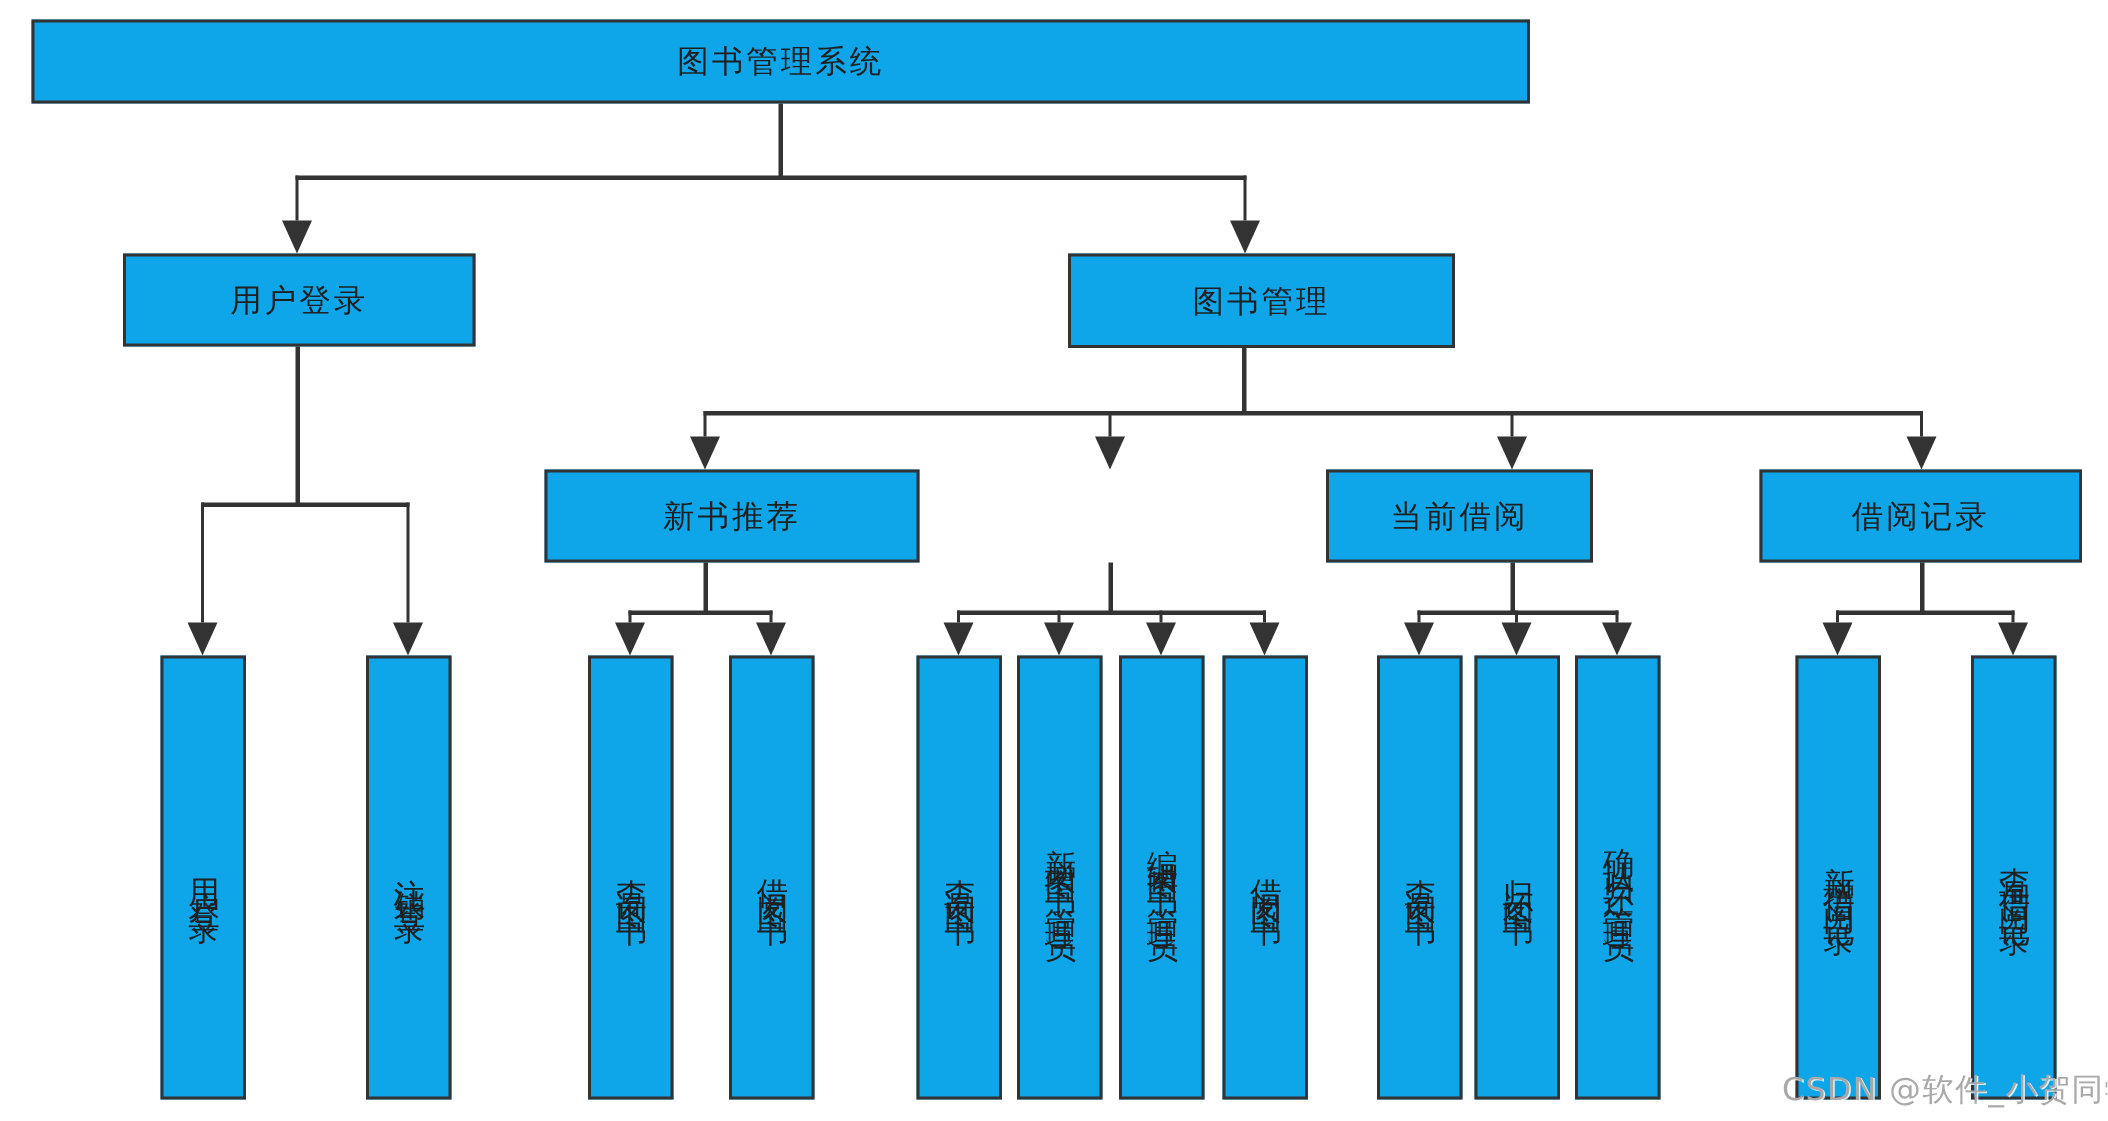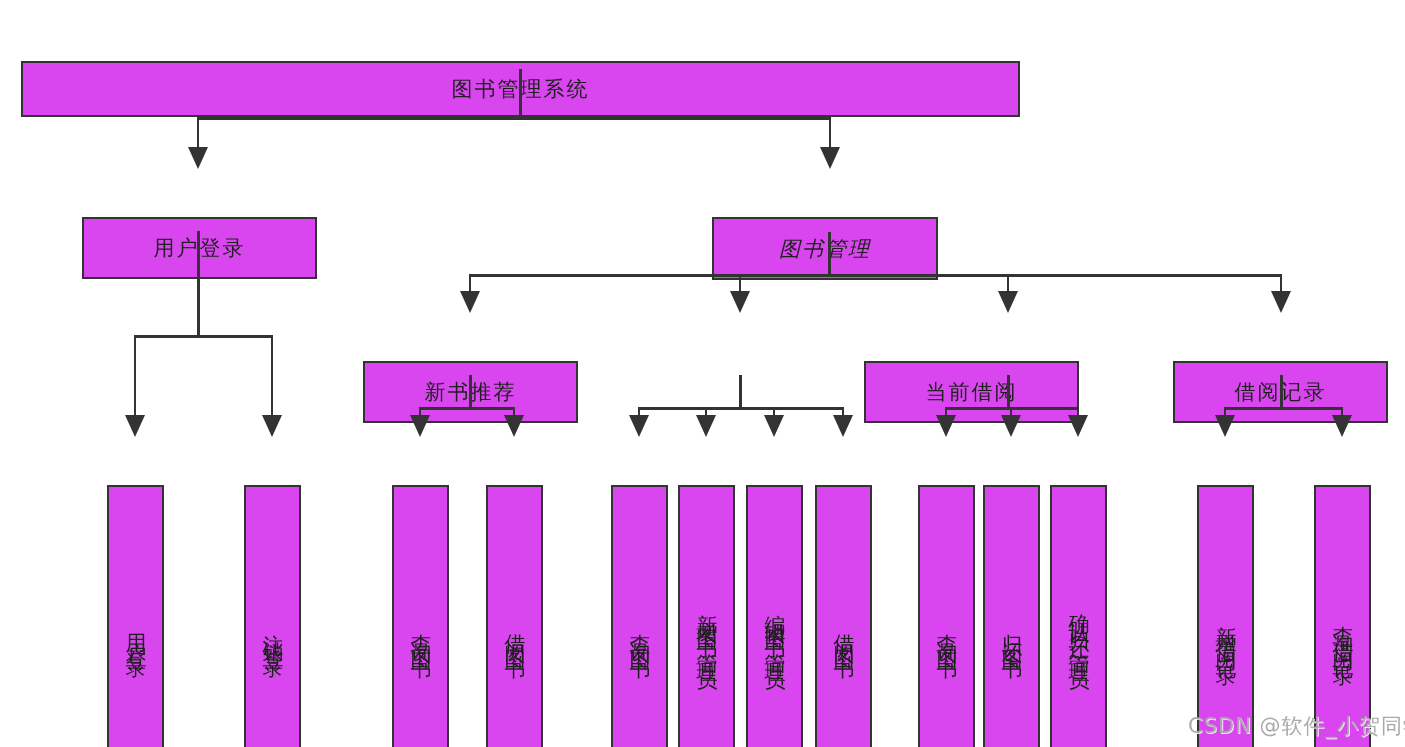--- a/index.html
+++ b/index.html
@@ -2,23 +2,23 @@
 <html style="--line: #333333; --text: #1f1f1f; --background: #ffffff; --watermark: #a9a9a9;"><head>
 <meta charset="utf-8">
 <style>
   html,body{margin:0;padding:0;background:#ffffff;}
   .canvas{
     position:relative;width:1405px;height:747px;background:var(--background,#fff);
     font-family:"DejaVu Sans","Liberation Sans",sans-serif;overflow:hidden;
     color:var(--text,#222);
   }
   .box{
-    position:absolute;box-sizing:border-box;background:#d946ef;
+    position:absolute;box-sizing:border-box;background:#0ea5e9;
     border:2.5px solid var(--line,#333);
-    display:flex;align-items:center;justify-content:center;margin-top:48px;
+    display:flex;align-items:center;justify-content:center;
   }
   .hbox span{
     font-size:21px;letter-spacing:2px;color:var(--text,#222);white-space:nowrap;
   }
   .vbox span{
     writing-mode:vertical-rl;text-orientation:mixed;
     font-size:21px;letter-spacing:8px;line-height:1;color:var(--text,#222);
   }
   .vline{position:absolute;width:2.5px;background:var(--line,#333);}
   .hline{position:absolute;height:2.5px;background:var(--line,#333);}
@@ -51,21 +51,21 @@
     <div class="head"></div>
   </div>
   <div class="arrow" style="left:820px;top:117px;height:52px;">
     <div class="shaft"></div>
     <div class="head"></div>
   </div>
 
   <div class="box hbox" style="left:82px;top:169px;width:235px;height:62px;">
     <span>用户登录</span>
   </div>
-  <div class="box hbox" style="left:712px;top:169px;width:226px;height:63px;font-style:italic;">
+  <div class="box hbox" style="left:712px;top:169px;width:258px;height:63px;">
     <span>图书管理</span>
   </div>
 
   <div class="vline" style="left:197px;top:231px;height:105px;"></div>
   <div class="hline" style="left:134px;top:335px;width:139px;"></div>
   <div class="arrow" style="left:125px;top:335px;height:102px;">
     <div class="shaft"></div>
     <div class="head"></div>
   </div>
   <div class="arrow" style="left:262px;top:335px;height:102px;">
@@ -85,24 +85,24 @@
   </div>
   <div class="arrow" style="left:998px;top:274px;height:39px;">
     <div class="shaft"></div>
     <div class="head"></div>
   </div>
   <div class="arrow" style="left:1271px;top:274px;height:39px;">
     <div class="shaft"></div>
     <div class="head"></div>
   </div>
 
-  <div class="box hbox" style="left:363px;top:313px;width:215px;height:62px;">
+  <div class="box hbox" style="left:363px;top:313px;width:250px;height:62px;">
     <span>新书推荐</span>
   </div>
-  <div class="box hbox" style="left:864px;top:313px;width:215px;height:62px;">
+  <div class="box hbox" style="left:884px;top:313px;width:178px;height:62px;">
     <span>当前借阅</span>
   </div>
   <div class="box hbox" style="left:1173px;top:313px;width:215px;height:62px;">
     <span>借阅记录</span>
   </div>
 
   <div class="vline" style="left:469px;top:375px;height:33px;"></div>
   <div class="hline" style="left:419px;top:407px;width:96px;"></div>
   <div class="arrow" style="left:410px;top:407px;height:30px;">
     <div class="shaft"></div>

